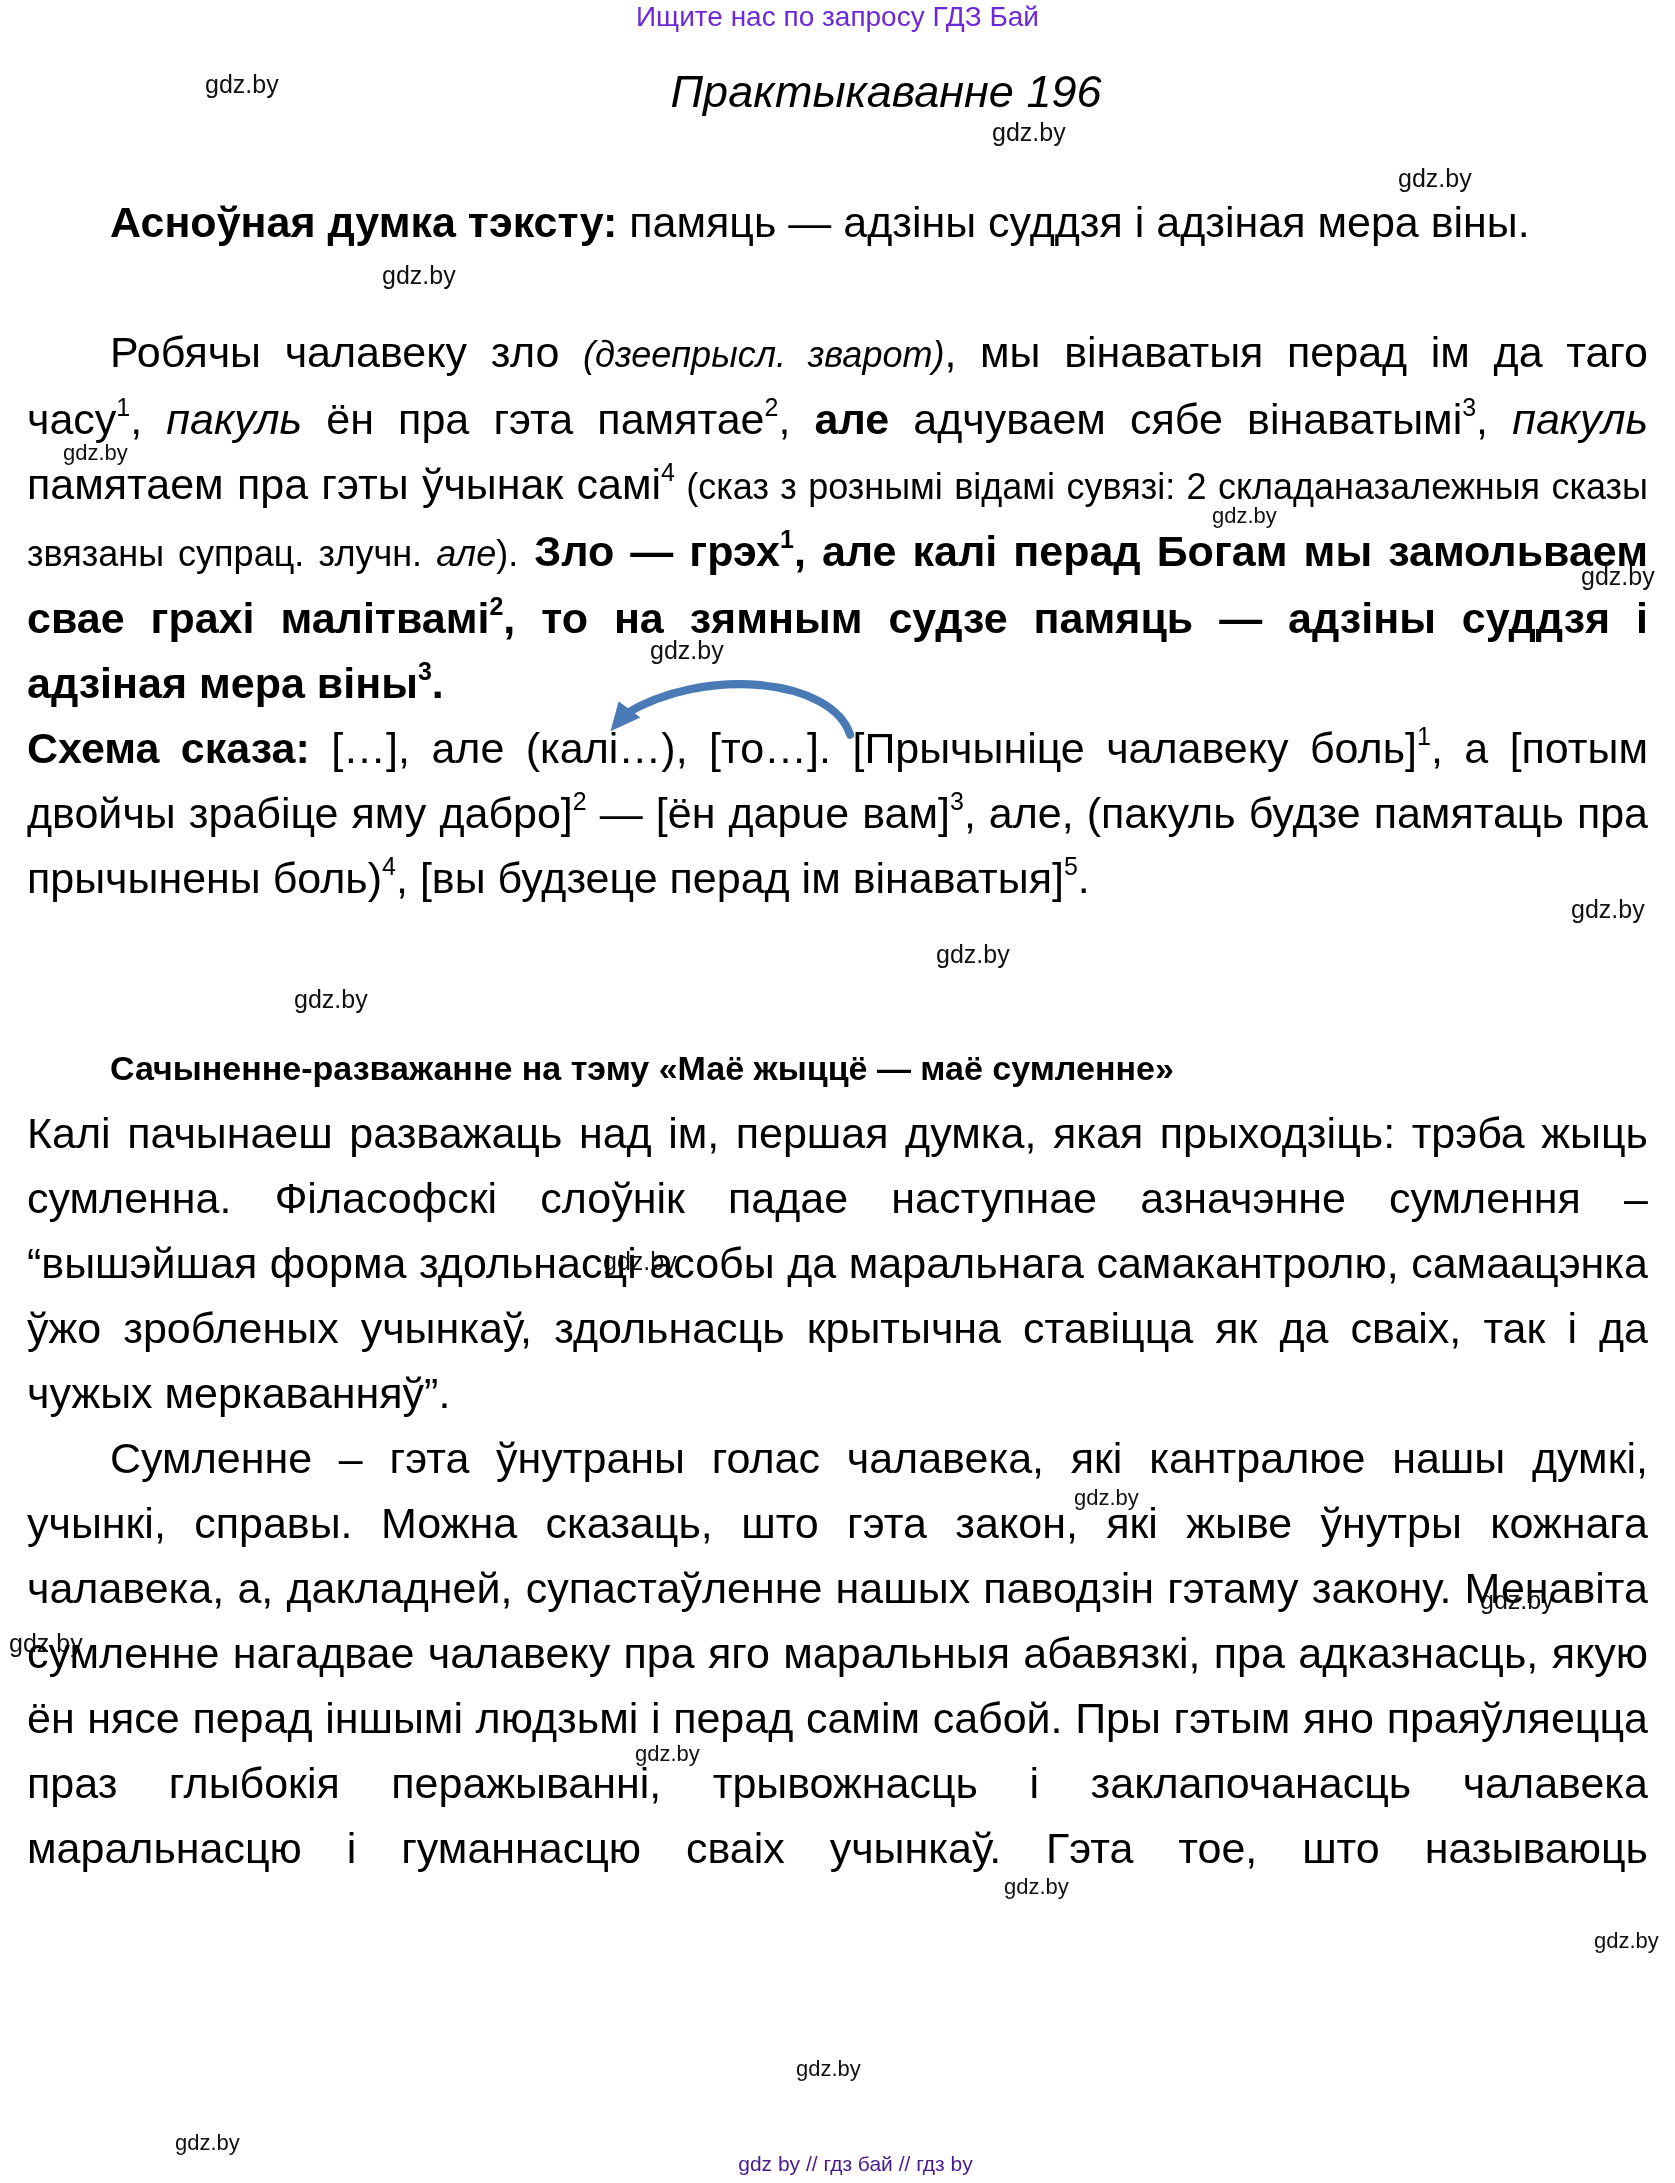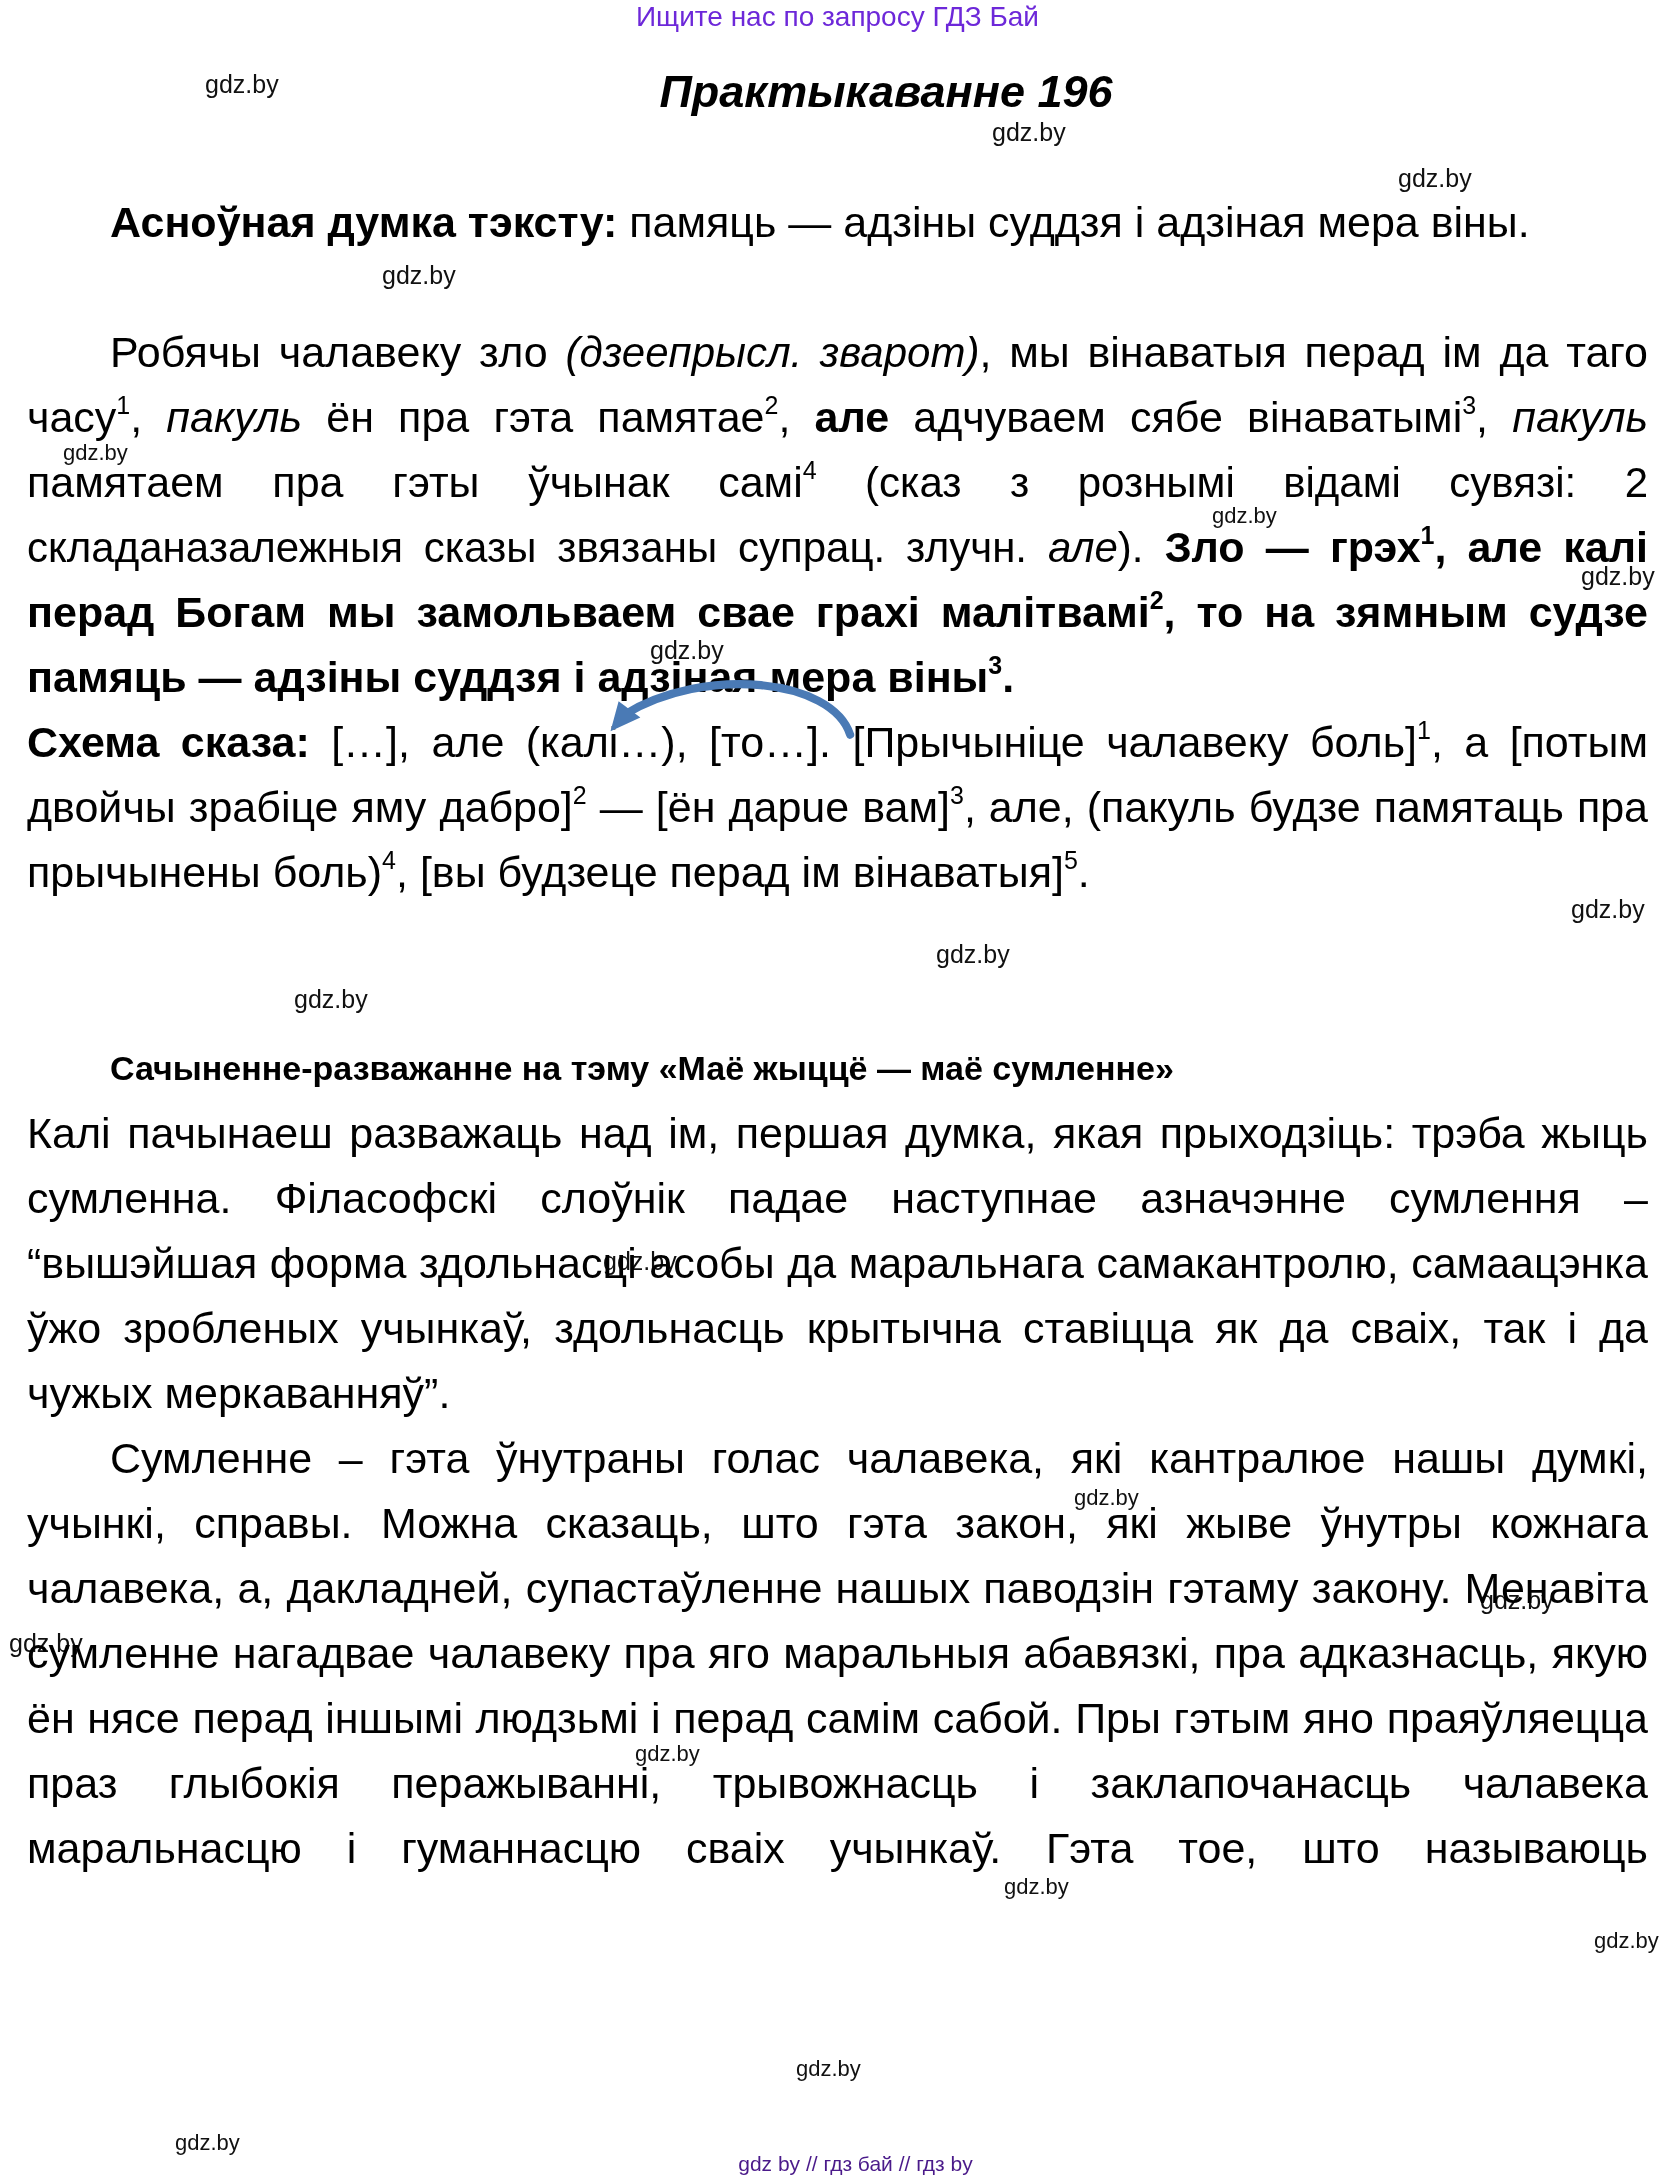--- a/index.html
+++ b/index.html
@@ -14,21 +14,21 @@
   .banner {
     position: absolute; top: 0; left: 0; width: 1675px;
     text-align: center;
     font-family: "Liberation Sans", sans-serif;
     font-size: 28px; line-height: 33px;
     color: #6d28d9;
   }
   .title {
     position: absolute; top: 63px; left: 0; width: 1675px;
     text-align: center;
-    font-size: 45px; font-weight: bold; font-style: italic;
+    font-size: 45px; font-weight: normal; font-style: italic;
     line-height: 58px;
     padding-left: 97px; box-sizing: border-box;
   }
   .wm {
     position: absolute;
     font-family: "Liberation Sans", sans-serif;
     font-size: 25px; line-height: 27px;
     color: #111;
     white-space: nowrap;
   }
@@ -36,21 +36,21 @@
     position: absolute;
     left: 27px; width: 1621px;
     font-size: 43px;
     line-height: 65px;
     text-align: justify;
   }
   .text p { margin: 0; }
   .indent { text-indent: 83px; }
   .justify-last { text-align-last: justify; }
   sup { font-size: 25px; line-height: 0; vertical-align: 18px; }
-  .small { font-size: 42px; }
+  .small { font-size: 36px; }
   .b { font-weight: bold; }
   .i { font-style: italic; }
   .heading2 {
     position: absolute; left: 110px; top: 1036px;
     font-size: 34px; font-weight: bold; line-height: 65px;
     white-space: nowrap;
   }
   .footer {
     position: absolute; top: 2146px; left: 0; width: 1675px;
     text-align: center;

